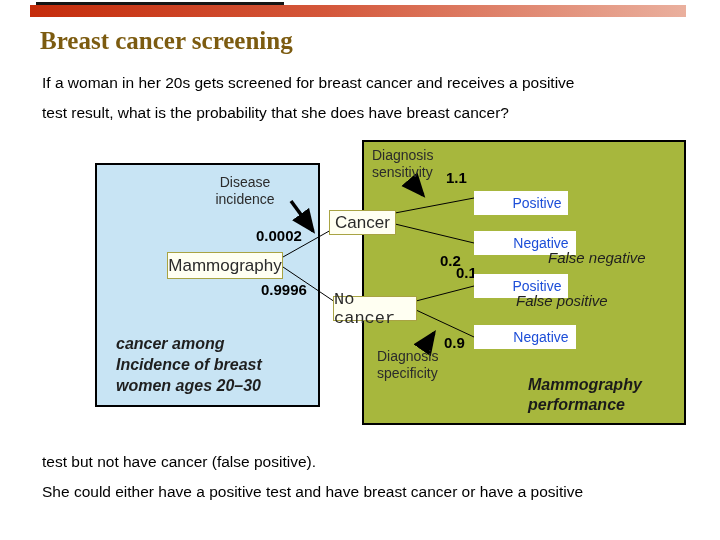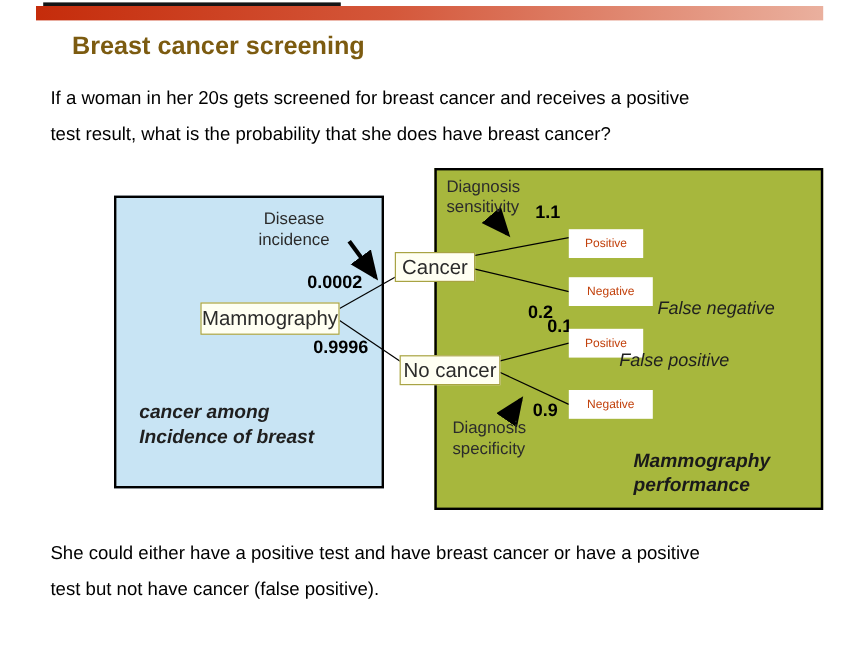--- a/index.html
+++ b/index.html
@@ -5,39 +5,39 @@
   html,body { margin:0; padding:0; background:#fff; }
   .slide { position:relative; width:720px; height:540px; background:#ffffff;
            font-family:"Liberation Sans", sans-serif; overflow:hidden; }
 
   
   .bar-black { position:absolute; left:36px; top:2px; width:248px; height:3px; background:#151515; }
   .bar-red   { position:absolute; left:30px; top:5px; width:656px; height:12px;
                background:linear-gradient(to right,#c52c0b 0%, #d4573a 45%, #eab09e 100%); }
 
   
-  .title { position:absolute; left:40px; top:27px; font-family:Liberation Sans, sans-serif;
-           font-weight:bold; font-size:21px; color:#7c5b10;margin-left:20px; }
+  .title { position:absolute; left:40px; top:27px; font-family:Liberation Serif, serif;
+           font-weight:bold; font-size:25px; color:#7c5b10; }
   .para  { position:absolute; left:42px; width:640px; font-size:15.5px; color:#000; line-height:30px; }
   .para.intro  { top:68px; }
   .para.footer { top:447px; }
 
   
   .box-blue  { position:absolute; left:95px;  top:163px; width:225px; height:244px;
                background:#c8e4f4; border:2px solid #000; box-sizing:border-box; }
   .box-olive { position:absolute; left:362px; top:140px; width:324px; height:285px;
                background:#a7b73d; border:2px solid #000; box-sizing:border-box; }
 
   
   .lbl { position:absolute; color:#2b2b2b; font-size:14px; line-height:17px; }
   .num { position:absolute; color:#000; font-weight:bold; font-size:15px; }
   .nodebox  { position:absolute; background:#fffff2; border:1px solid #a8a343; color:#2b2b2b;
               font-size:17px; display:flex; align-items:center; justify-content:center; box-sizing:border-box; }
-  .whitebox { position:absolute; background:#ffffff; color:#c2410c; font-size:10px;
-              display:flex; align-items:center; justify-content:center; }
+  .whitebox { position:absolute; background:#ffffff; color:#1d4ed8; font-size:14px;
+              display:flex; align-items:center; justify-content:center;padding-left:32px; }
   .note { position:absolute; font-style:italic; font-size:15px; color:#1f1f1f;margin-top:15px; }
   .caption-blue  { position:absolute; left:116px; top:333px; font-weight:bold; font-style:italic;
                    font-size:16px; line-height:21px; color:#1f1f1f; }
   .caption-olive { position:absolute; left:528px; top:375px; font-weight:bold; font-style:italic;
                    font-size:16px; line-height:20px; color:#1a1a1a; }
   .ctr { text-align:center; }
   svg.overlay { position:absolute; left:0; top:0; pointer-events:none; }
 </style>
 </head>
 <body>
@@ -77,24 +77,25 @@
   <div class="lbl ctr" style="left:200px; top:174px; width:90px;">
     <div>Disease</div>
     <div>incidence</div>
   </div>
   <div class="num" style="left:256px; top:227px;">0.0002</div>
   <div class="nodebox" style="left:167px; top:252px; width:116px; height:27px;">Mammography</div>
   <div class="num" style="left:261px; top:281px;">0.9996</div>
   <div class="caption-blue">
     <div>cancer among</div>
     <div>Incidence of breast</div>
+    <div>women ages 20–30</div>
   </div>
 
   <div class="nodebox" style="left:329px; top:210px; width:67px; height:25px;">Cancer</div>
-  <div class="nodebox" style="left:333px; top:296px; width:84px; height:25px;">No cancer</div>
+  <div class="nodebox" style="left:333px; top:296px; width:84px; height:25px;font-family:Liberation Mono, monospace;">No cancer</div>
 
   <div class="lbl" style="left:372px; top:147px;">
     <div>Diagnosis</div>
     <div>sensitivity</div>
   </div>
   <div class="num" style="left:446px; top:169px;">1.1</div>
 
   <div class="whitebox" style="left:474px; top:191px; width:62px; height:24px;">Positive</div>
 
   <div class="num" style="left:440px; top:252px;">0.2</div>
@@ -112,17 +113,17 @@
     <div>Diagnosis</div>
     <div>specificity</div>
   </div>
 
   <div class="caption-olive">
     <div>Mammography</div>
     <div>performance</div>
   </div>
 
   <div class="para footer">
+    <div>test but not have cancer (false positive).</div>
     <div>She could either have a positive test and have breast cancer or have a positive</div>
-    <div>test but not have cancer (false positive).</div>
   </div>
 
 </div>
 
 </body></html>

